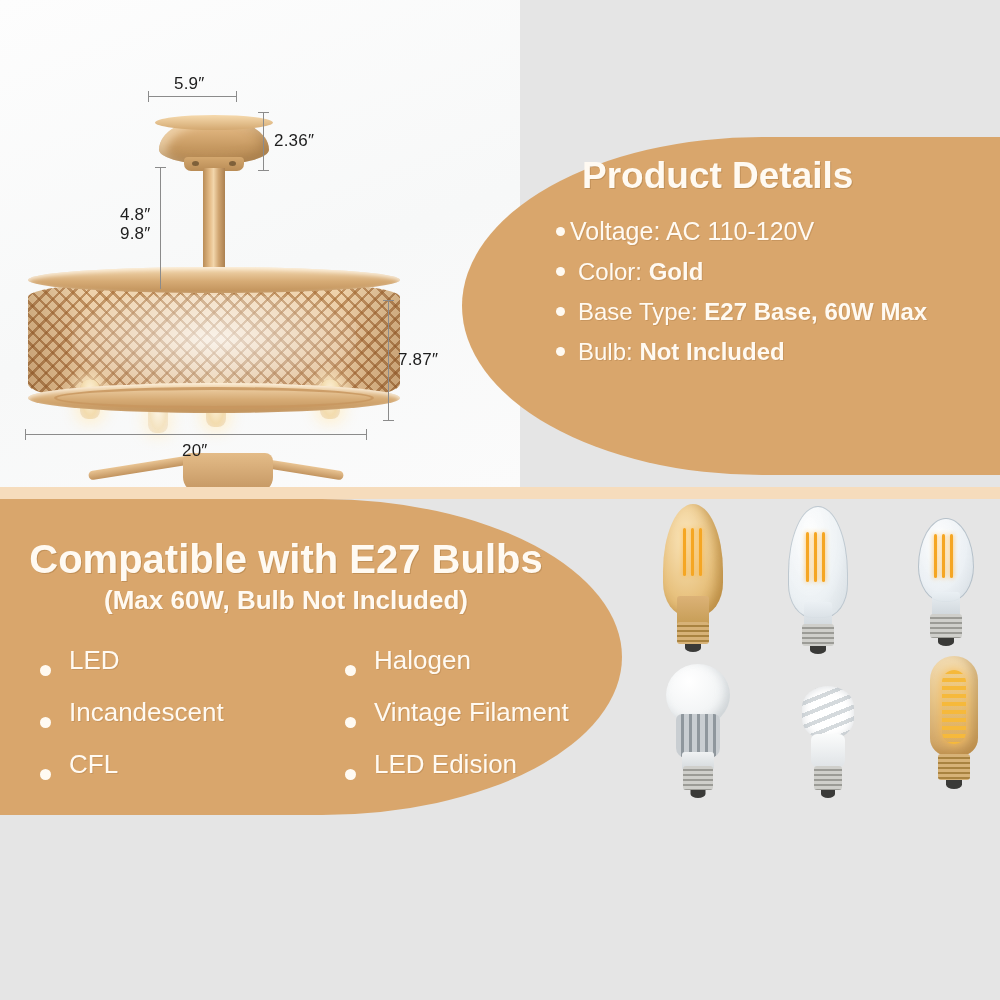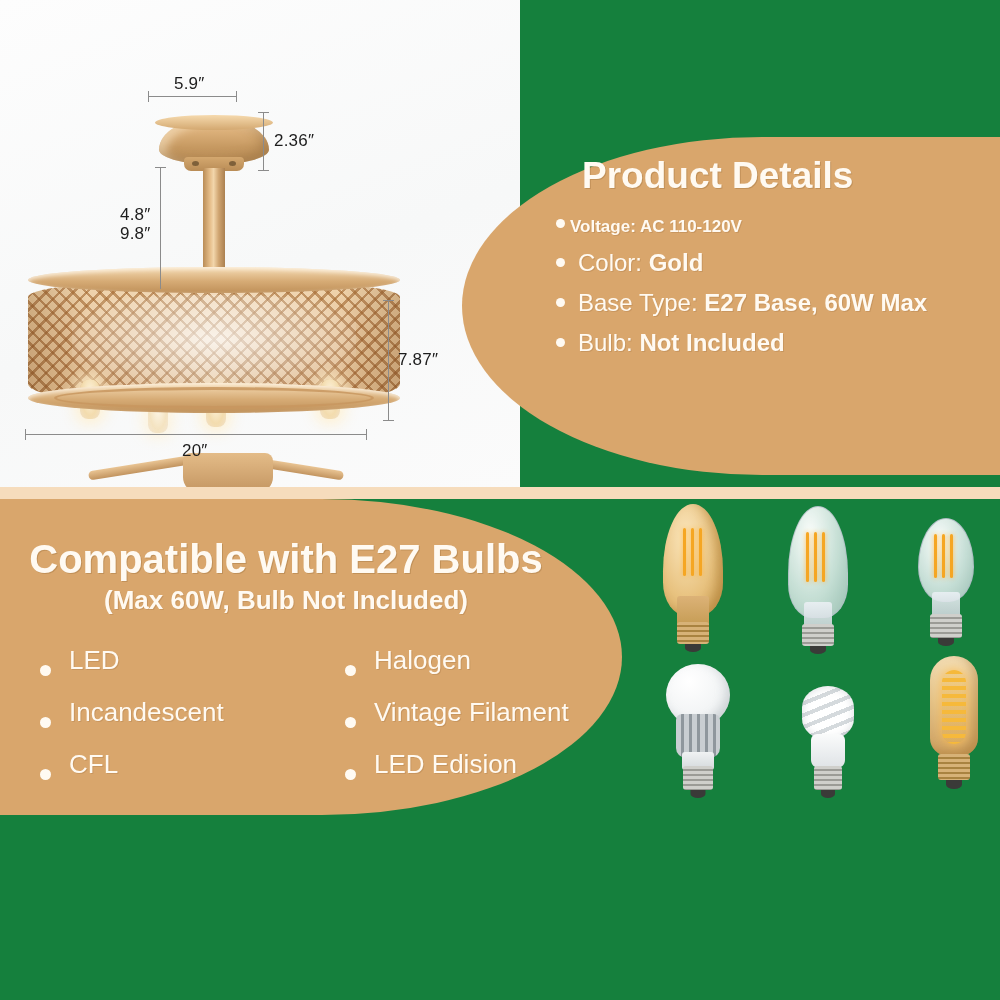--- a/index.html
+++ b/index.html
@@ -2,21 +2,21 @@
 <html><head>
 <meta charset="utf-8">
 <style>
   html,body{margin:0;padding:0;}
   body{
     width:1000px;height:1000px;overflow:hidden;
     background:#ffffff;
     font-family:"Liberation Sans",sans-serif;
     position:relative;
   }
-  .stage{position:absolute;inset:0;width:1000px;height:1000px;background:#15803d;}
+  .stage{position:absolute;inset:0;width:1000px;height:1000px;background:#e5e5e5;}
 
   
   .photo-area{position:absolute;left:0;top:0;width:520px;height:490px;
     background:linear-gradient(160deg,#fdfdfd 0%,#f7f8f8 55%,#fbfbfb 100%);}
 
   .fan{position:absolute;left:14px;top:95px;width:400px;height:350px;}
 
   
   .canopy{position:absolute;left:145px;top:23px;width:110px;height:46px;
     border-radius:50% 50% 46% 46%/ 70% 70% 32% 32%;
@@ -81,21 +81,21 @@
     border-radius:300px 0 0 300px / 169px 0 0 169px;}
   .details-title{position:absolute;left:120px;top:18px;font-size:37px;font-weight:bold;color:#fffaf2;
     text-shadow:1px 1px 0 rgba(150,105,55,.35);}
   .det-list{position:absolute;left:94px;top:80px;width:440px;}
   .det-row{display:flex;align-items:baseline;margin-bottom:12px;}
   .det-dot{width:9px;height:9px;border-radius:50%;background:#fffaf2;margin-right:13px;flex:none;
     position:relative;top:-4px;}
   .det-dot.tight{margin-right:5px;}
   .det-txt{font-size:24px;color:#fffaf2;white-space:nowrap;text-shadow:1px 1px 0 rgba(150,105,55,.25);}
   .det-txt b{font-weight:bold;}
-  .det-txt.allbold{font-weight:bold;font-size:17px;}
+  .det-txt.allbold{font-weight:normal;font-size:25px;}
 
   
   .divider{position:absolute;left:0;top:487px;width:1000px;height:12px;background:#f6dcbc;}
 
   
   .compat-panel{position:absolute;left:0;top:499px;width:622px;height:316px;
     background:#d9a66c;
     border-radius:0 300px 300px 0 / 0 158px 158px 0;}
   .compat-title{position:absolute;left:26px;top:38px;width:520px;text-align:center;
     font-size:40px;font-weight:bold;color:#fffaf2;text-shadow:1px 1px 0 rgba(150,105,55,.35);}

